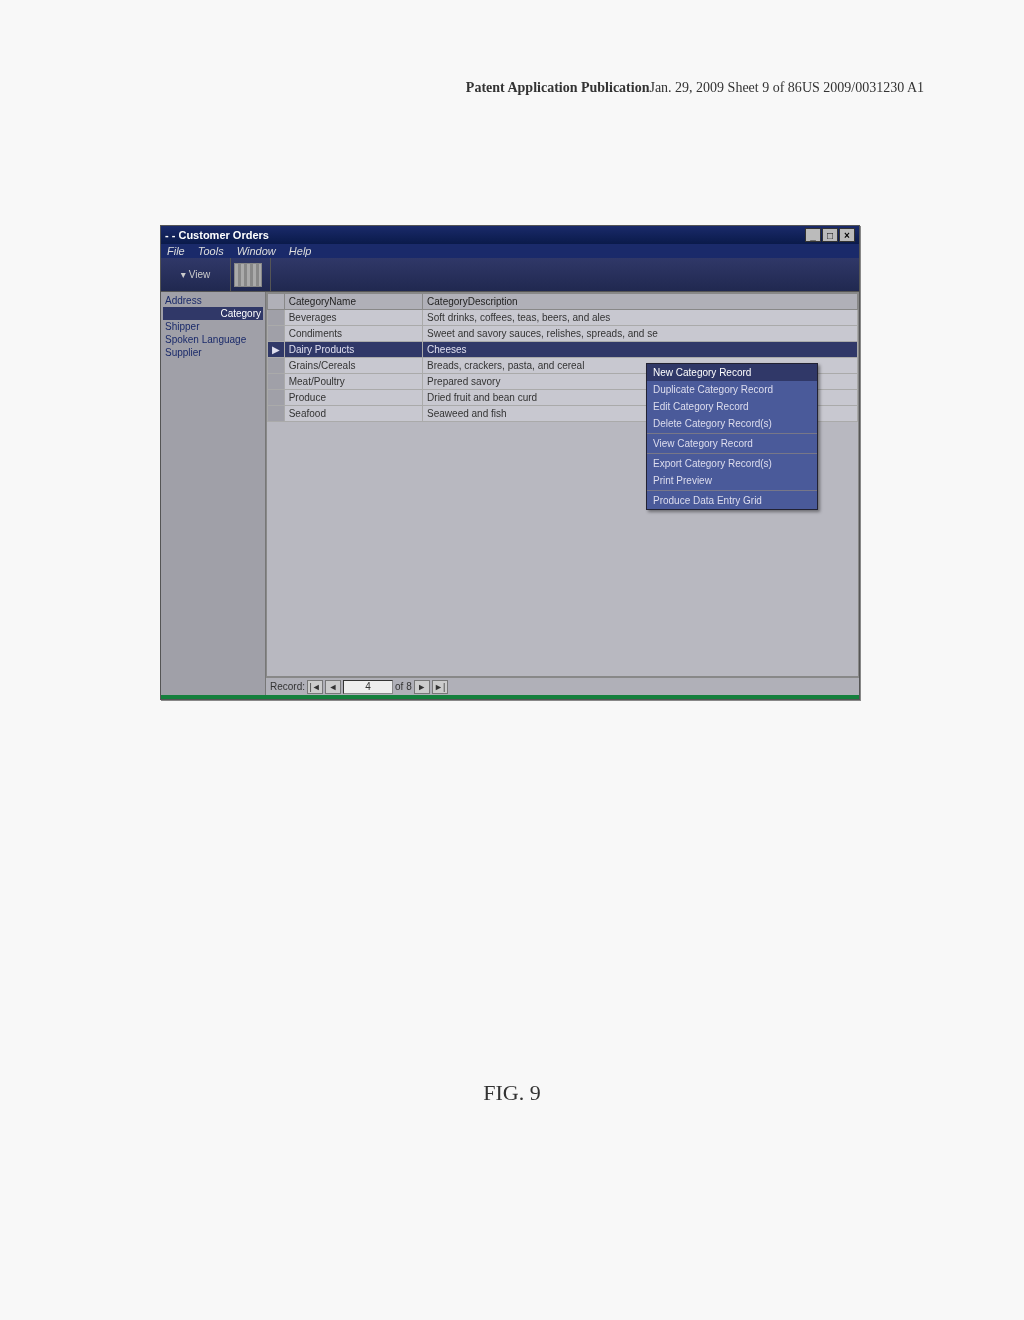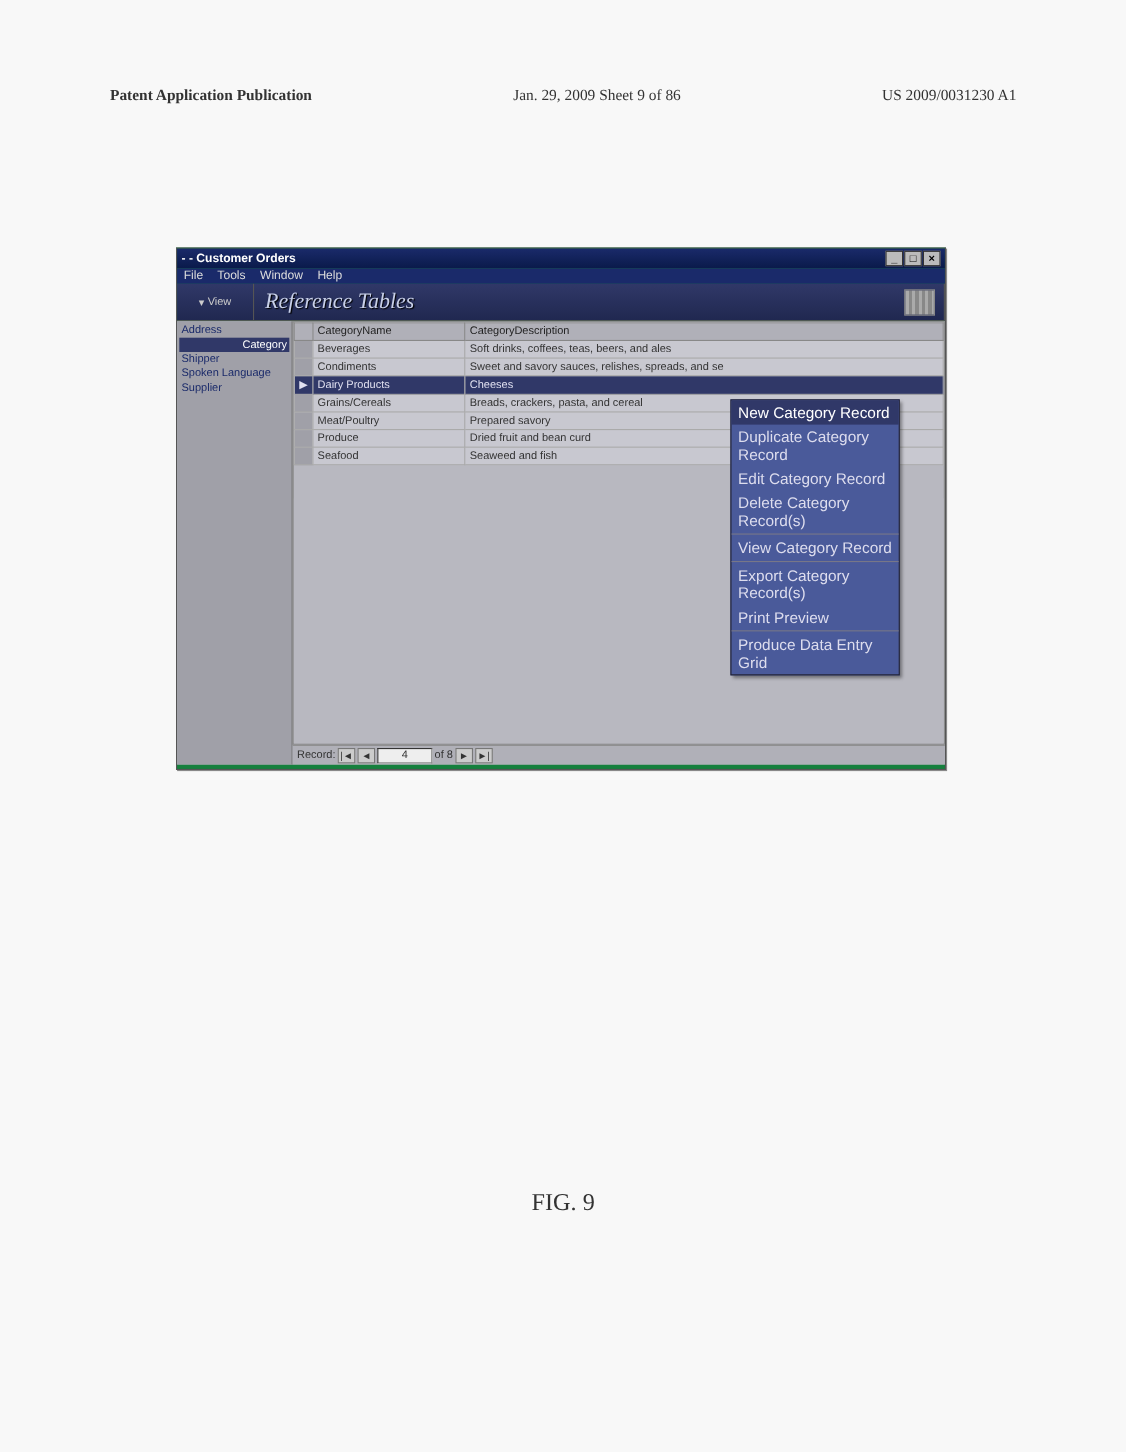--- a/index.html
+++ b/index.html
@@ -11,21 +11,21 @@
     font-size: 11px;
     color: #333;
     position: relative;
   }
   .page-header {
     position: absolute;
     top: 80px;
     left: 100px;
     right: 100px;
     display: flex;
-    justify-content: space-between;
+    justify-content: flex-end;
     font-size: 14px;
     font-family: "Times New Roman", serif;
   }
   .page-header .left { font-weight: bold; }
   .app-window {
     position: absolute;
     top: 225px;
     left: 160px;
     width: 700px;
     height: 475px;
@@ -50,20 +50,21 @@
     width: 16px; height: 14px;
     background: #bbb; color: #000;
     font-size: 10px; text-align: center;
     line-height: 13px; border: 1px solid #333;
   }
   .menubar {
     background: #1a2a6a;
     color: #ddd;
     padding: 1px 6px;
     font-size: 11px;
+    font-style: italic;
   }
   .menubar span { margin-right: 10px; }
   .toolbar-row {
     display: flex;
     background: linear-gradient(#303868, #202850);
     height: 34px;
     border-bottom: 1px solid #555;
   }
   .tool-btn {
     width: 70px;
@@ -185,26 +186,26 @@
   }
   .record-nav .navfield {
     width: 50px; height: 14px;
     border: 1px inset #888; background: #eee;
     text-align: center; line-height: 12px;
   }
   .context-menu {
     position: absolute;
     top: 70px;
     right: 40px;
-    width: 154px;
+    width: 172px;
     background: #4a5a9a;
     border: 1px solid #223;
     box-shadow: 2px 2px 3px rgba(0,0,0,0.4);
     color: #dde;
-    font-size: 14px;
+    font-size: 10px;
     z-index: 10;
   }
   .context-menu .mi {
     padding: 3px 6px;
     cursor: pointer;
   }
   .context-menu .mi.hl {
     background: #303868;
     color: #fff;
   }
@@ -245,23 +246,20 @@
     <span>File</span>
     <span>Tools</span>
     <span>Window</span>
     <span>Help</span>
   </div>
 
   <div class="toolbar-row">
     <div class="tool-btn">
       <span>▾</span>
       <span>View</span>
-    </div>
-    <div class="banner">
-      <span>Reference Tables</span>
     </div>
     <div class="tool-btn" style="width:40px">
       <div class="banner-icon"></div>
     </div>
   </div>
 
   <div class="content-area">
 
     <div class="sidebar">
       <div class="sidebar-item">Address</div>

